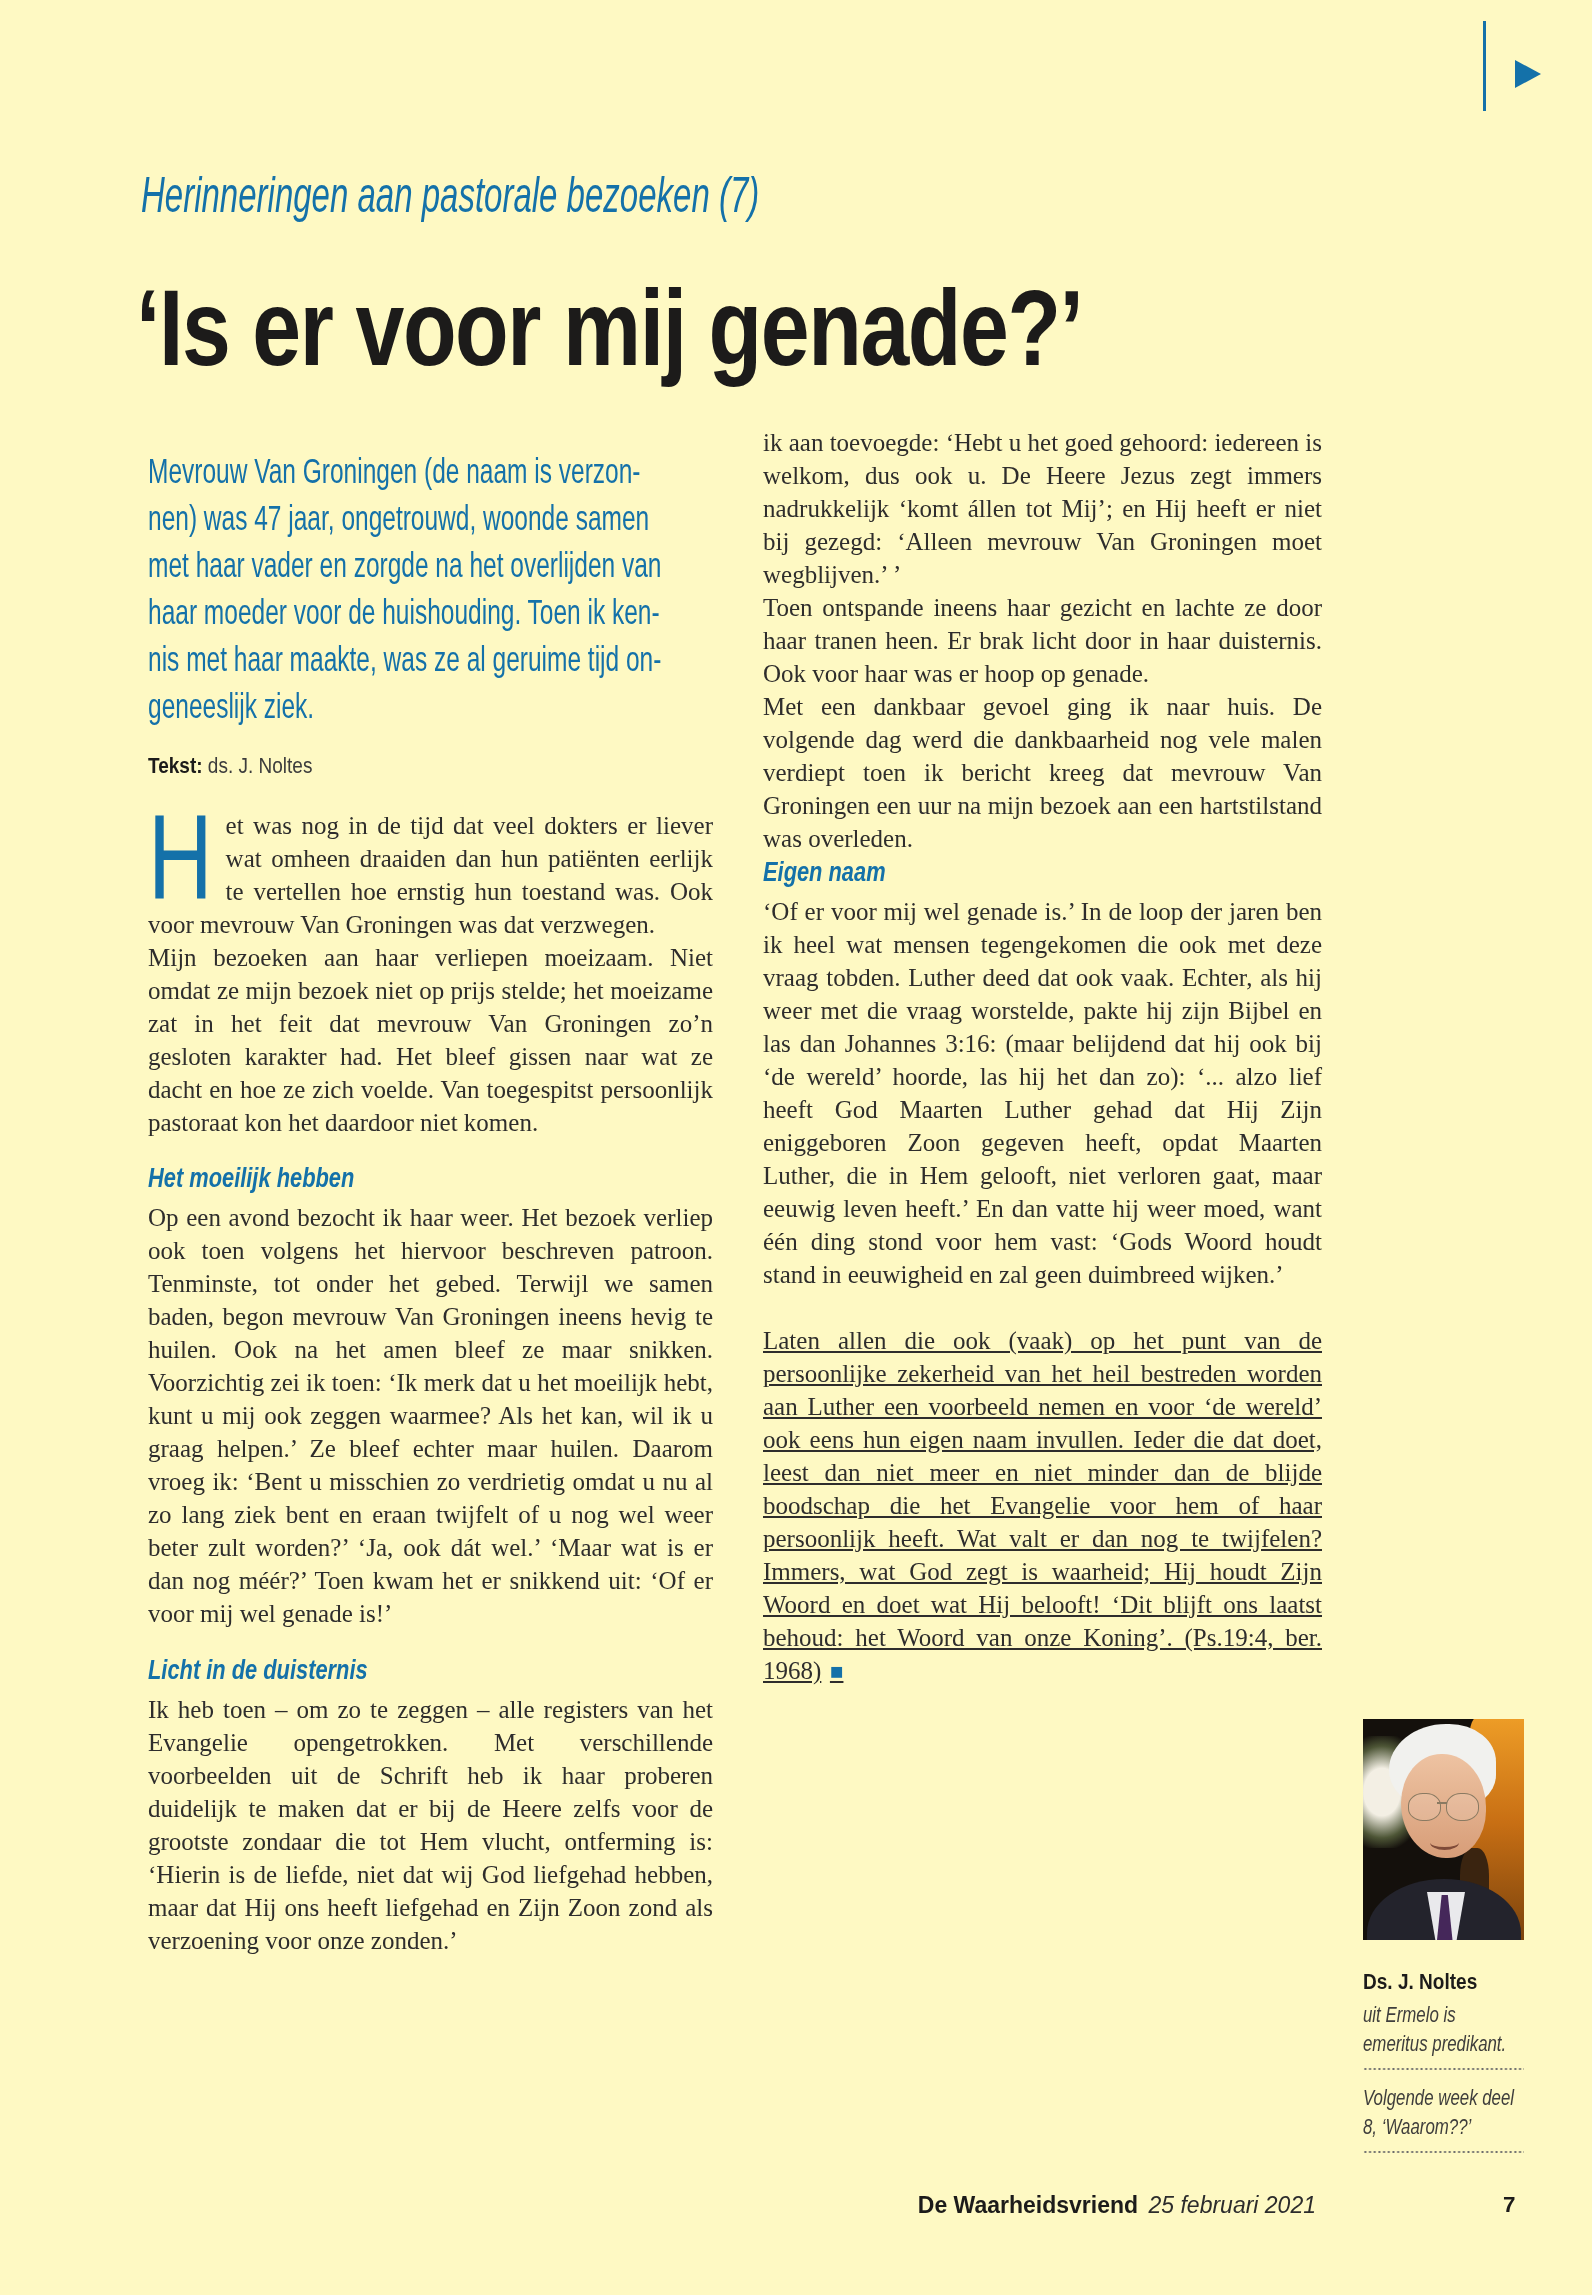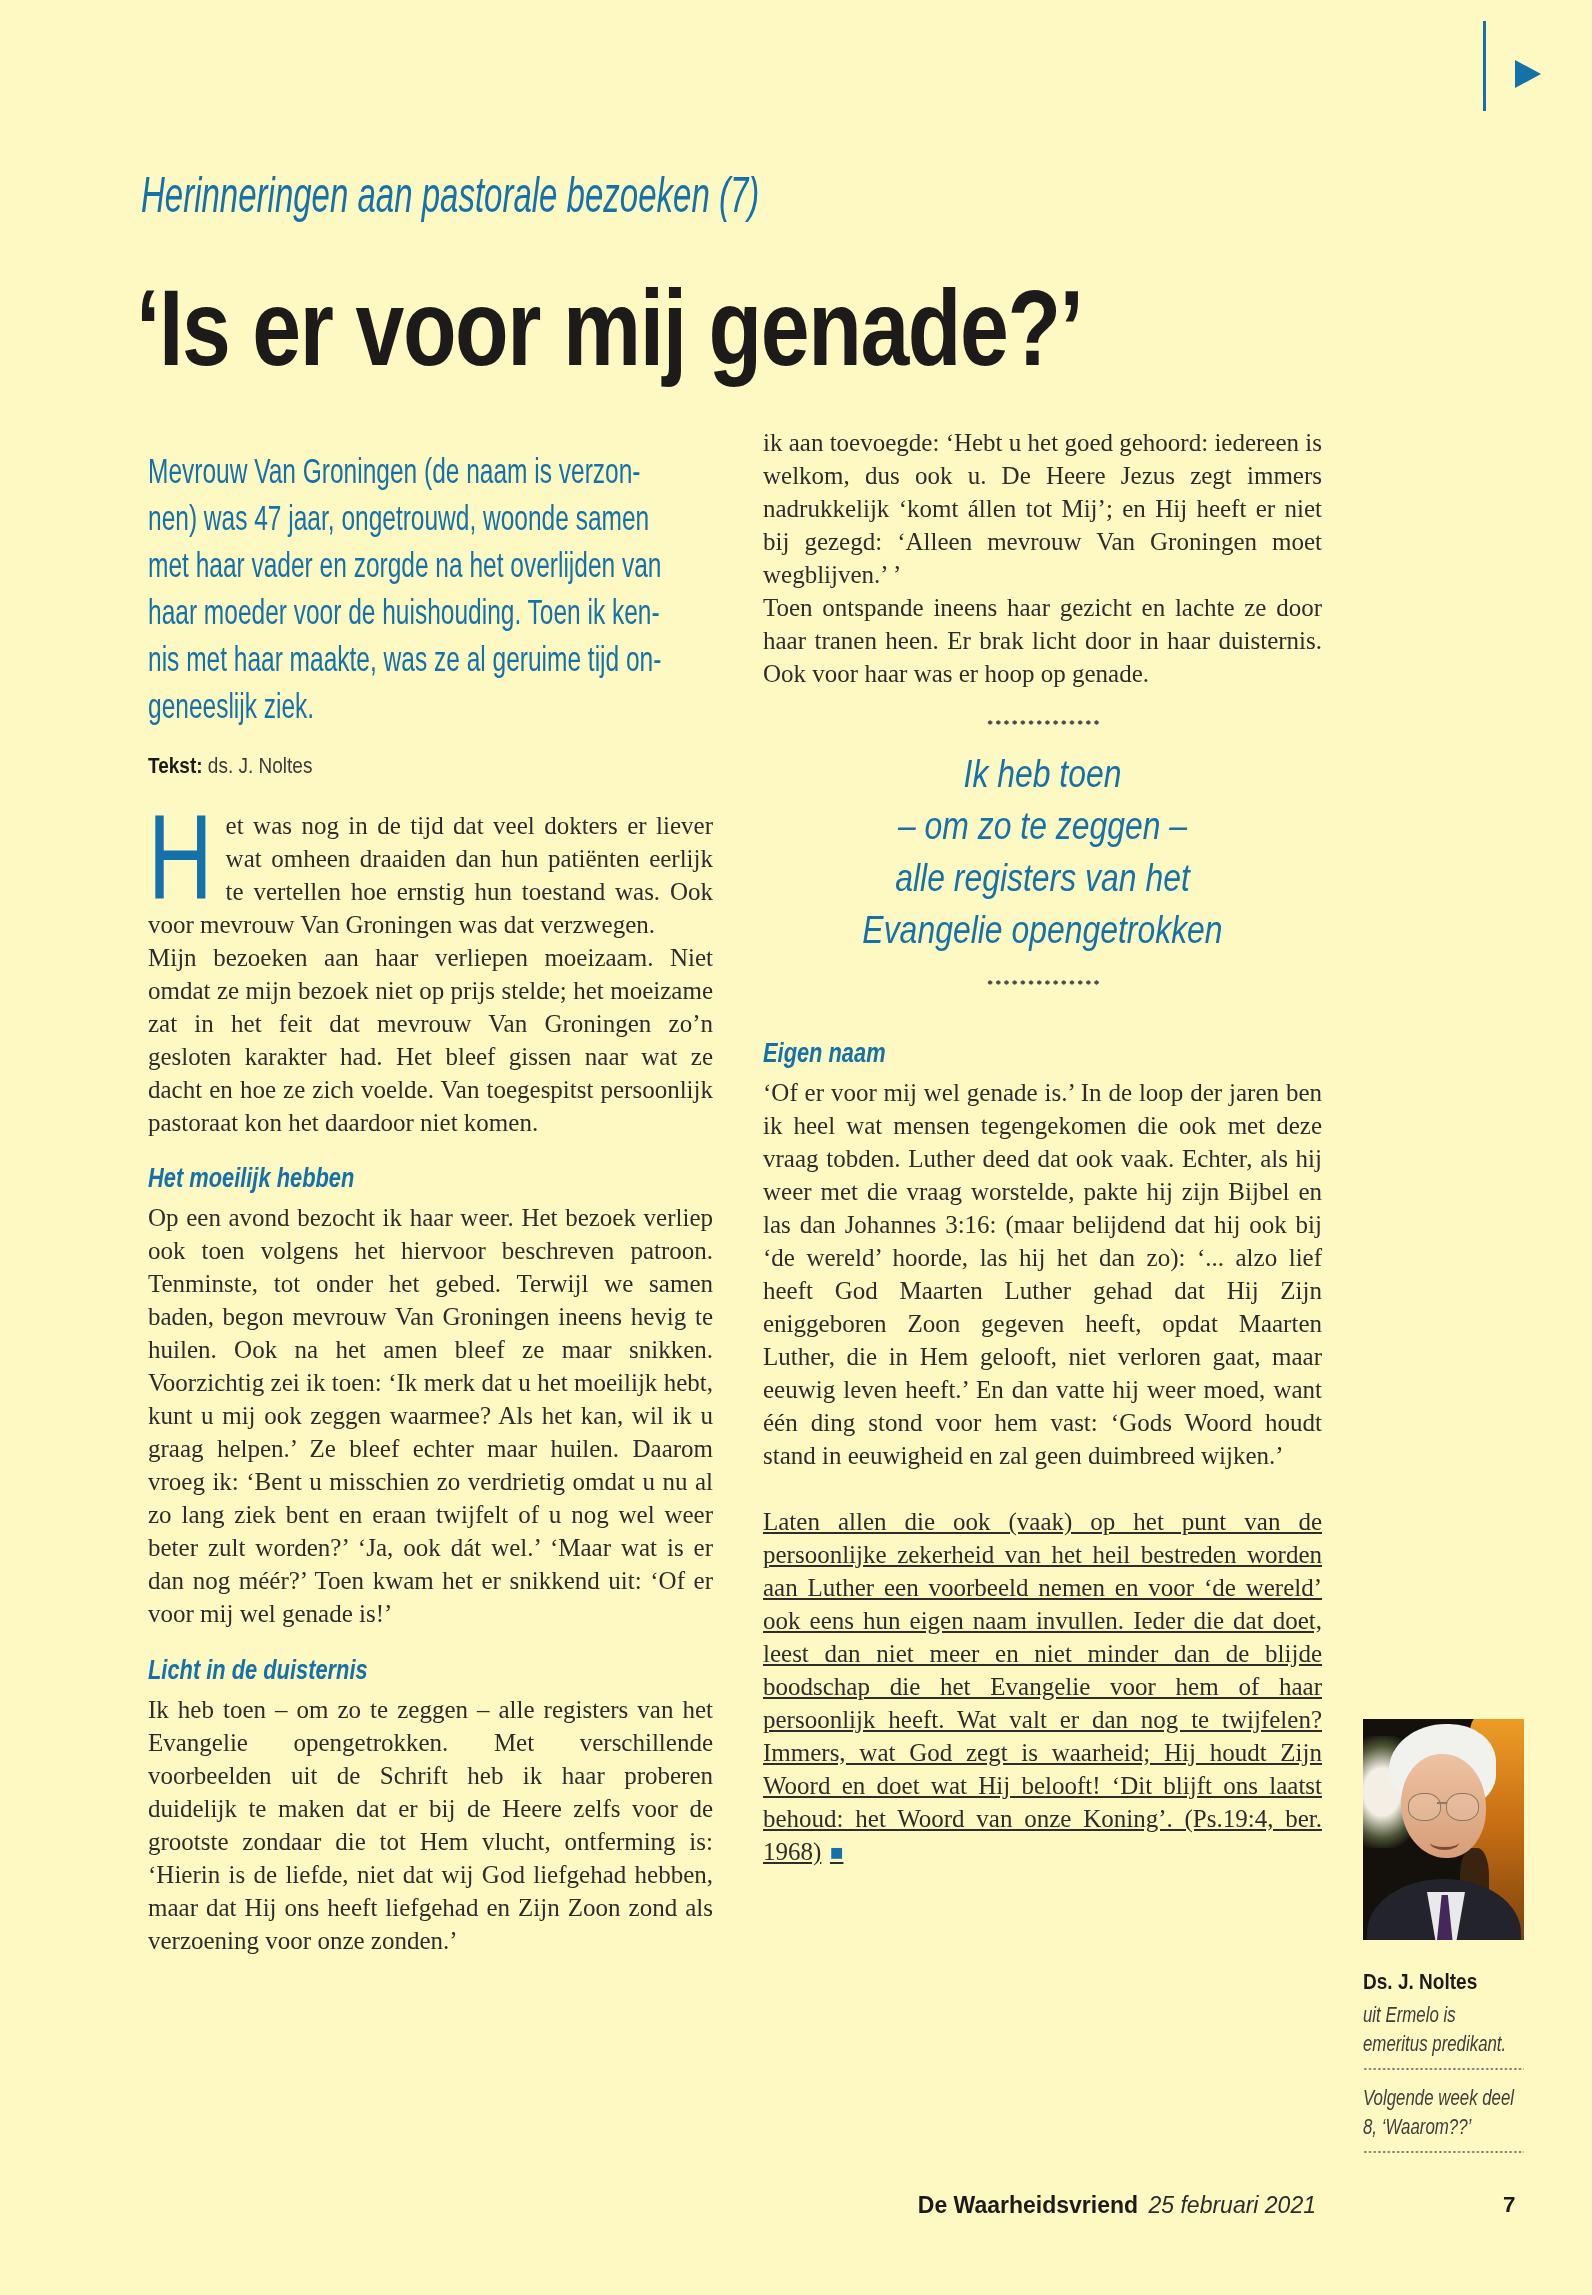--- a/index.html
+++ b/index.html
@@ -106,29 +106,22 @@
     <p>Mijn bezoeken aan haar verliepen moeizaam. Niet omdat ze mijn bezoek niet op prijs stelde; het moeizame zat in het feit dat mevrouw Van Groningen zo’n gesloten karakter had. Het bleef gissen naar wat ze dacht en hoe ze zich voelde. Van toegespitst persoonlijk pastoraat kon het daardoor niet komen.</p>
     <h3 class="subhead">Het moeilijk hebben</h3>
     <p>Op een avond bezocht ik haar weer. Het bezoek verliep ook toen volgens het hiervoor beschreven patroon. Tenminste, tot onder het gebed. Terwijl we samen baden, begon mevrouw Van Groningen ineens hevig te huilen. Ook na het amen bleef ze maar snikken. Voorzichtig zei ik toen: ‘Ik merk dat u het moeilijk hebt, kunt u mij ook zeggen waarmee? Als het kan, wil ik u graag helpen.’ Ze bleef echter maar huilen. Daarom vroeg ik: ‘Bent u misschien zo verdrietig omdat u nu al zo lang ziek bent en eraan twijfelt of u nog wel weer beter zult worden?’ ‘Ja, ook dát wel.’ ‘Maar wat is er dan nog méér?’ Toen kwam het er snikkend uit: ‘Of er voor mij wel genade is!’</p>
     <h3 class="subhead">Licht in de duisternis</h3>
     <p>Ik heb toen – om zo te zeggen – alle registers van het Evangelie opengetrokken. Met verschillende voorbeelden uit de Schrift heb ik haar proberen duidelijk te maken dat er bij de Heere zelfs voor de grootste zondaar die tot Hem vlucht, ontferming is: ‘Hierin is de liefde, niet dat wij God liefgehad hebben, maar dat Hij ons heeft liefgehad en Zijn Zoon zond als verzoening voor onze zonden.’</p>
   </div>
 
   <div class="col col-right">
     <p>ik aan toevoegde: ‘Hebt u het goed gehoord: iedereen is welkom, dus ook u. De Heere Jezus zegt immers nadrukkelijk ‘komt állen tot Mij’; en Hij heeft er niet bij gezegd: ‘Alleen mevrouw Van Groningen moet wegblijven.’ ’</p>
     <p>Toen ontspande ineens haar gezicht en lachte ze door haar tranen heen. Er brak licht door in haar duisternis. Ook voor haar was er hoop op genade.</p>
+    <p>Met een dankbaar gevoel ging ik naar huis. De volgende dag werd die dankbaarheid nog vele malen verdiept toen ik bericht kreeg dat mevrouw Van Groningen een uur na mijn bezoek aan een hartstilstand was overleden.</p>
 
-    <div class="pull-quote">
-      <div class="dots top"></div>
-      <div class="pq-line">Ik heb toen</div>
-      <div class="pq-line">– om zo te zeggen –</div>
-      <div class="pq-line">alle registers van het</div>
-      <div class="pq-line">Evangelie opengetrokken</div>
-      <div class="dots bottom"></div>
-    </div>
 
     <h3 class="subhead" style="margin-top:0;">Eigen naam</h3>
     <p>‘Of er voor mij wel genade is.’ In de loop der jaren ben ik heel wat mensen tegengekomen die ook met deze vraag tobden. Luther deed dat ook vaak. Echter, als hij weer met die vraag worstelde, pakte hij zijn Bijbel en las dan Johannes 3:16: (maar belijdend dat hij ook bij ‘de wereld’ hoorde, las hij het dan zo): ‘... alzo lief heeft God Maarten Luther gehad dat Hij Zijn eniggeboren Zoon gegeven heeft, opdat Maarten Luther, die in Hem gelooft, niet verloren gaat, maar eeuwig leven heeft.’ En dan vatte hij weer moed, want één ding stond voor hem vast: ‘Gods Woord houdt stand in eeuwigheid en zal geen duimbreed wijken.’</p>
     <p class="gap-top"><span>Laten allen die ook (vaak) op het punt van de persoonlijke zekerheid van het heil bestreden worden aan Luther een voorbeeld nemen en voor ‘de wereld’ ook eens hun eigen naam invullen. Ieder die dat doet, leest dan niet meer en niet minder dan de blijde boodschap die het Evangelie voor hem of haar persoonlijk heeft. Wat valt er dan nog te twijfelen? Immers, wat God zegt is waarheid; Hij houdt Zijn Woord en doet wat Hij belooft! ‘Dit blijft ons laatst behoud: het Woord van onze Koning’. (Ps.19:4, ber. 1968)</span><span class="endmark">■</span></p>
   </div>
 
   <aside class="sidebar">
     <div class="photo">
       <div class="ph-orange"></div>
       <div class="ph-orange2"></div>

